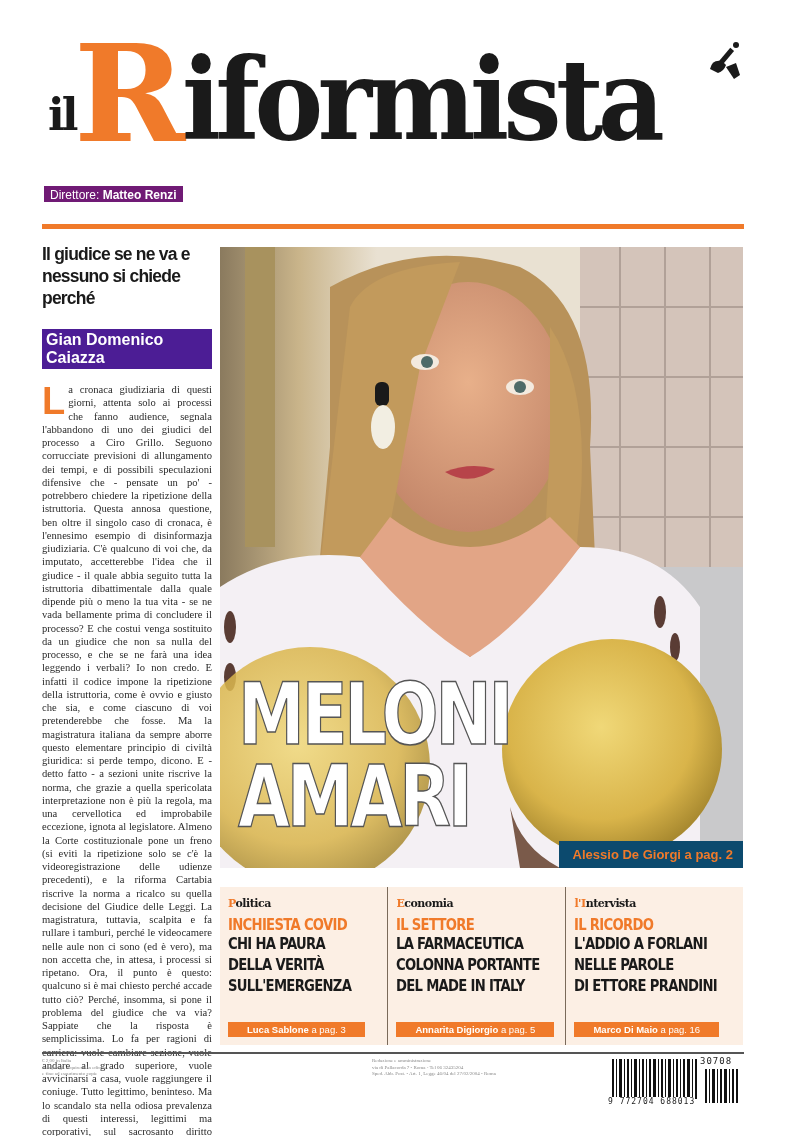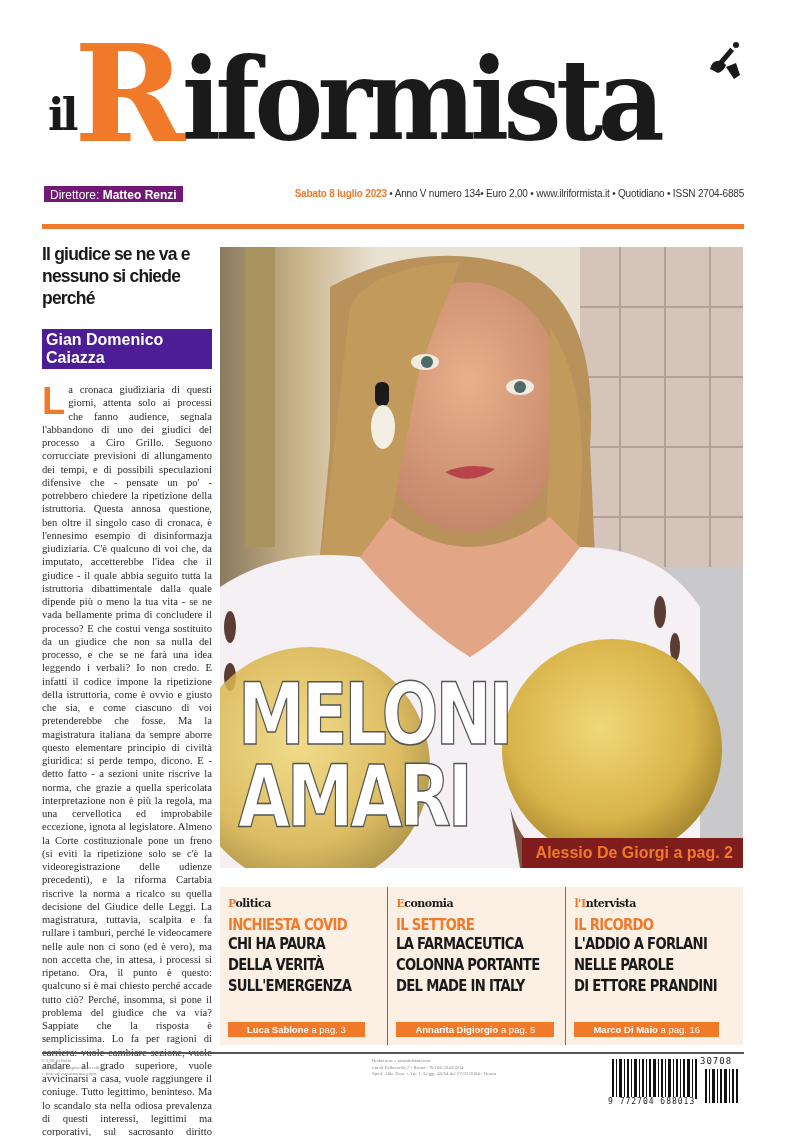--- a/index.html
+++ b/index.html
@@ -18,21 +18,21 @@
 
   .left-col { position: absolute; left: 42px; top: 243px; width: 170px; }
   .editorial-title { font-family: Liberation Sans, sans-serif; font-weight: bold; font-size: 17.5px; line-height: 22px; letter-spacing: -0.8px; color: #1a1a1a; }
   .byline-badge { display: inline-block; margin-top: 20px; background: #4c1d95; color: #fff; font-size: 16px; padding: 2px 4px; font-weight: bold; }
   .editorial-body { margin-top: 14px; font-family: "Liberation Serif", serif; font-size: 10.6px; line-height: 13.25px; text-align: justify; color: #2a2a2a; }
   .dropcap { float: left; font-family: "Liberation Sans", sans-serif; font-weight: bold; font-size: 38px; line-height: 34px; color: #f07a2a; margin-right: 3px; margin-top: 1px; }
 
   .photo { position: absolute; left: 220px; top: 247px; width: 523px; height: 621px; overflow: hidden; background: #d7cfc3; }
   .photo svg { display: block; }
   .headline { position: absolute; left: 238px; top: 673px; font-family: "DejaVu Sans", sans-serif; font-weight: bold; font-size: 86px; line-height: 82px; color: #fff; letter-spacing: -4px; transform: scaleX(0.78); transform-origin: left; -webkit-text-stroke: 1.5px #555; }
-  .photo-credit { position: absolute; right: 0; bottom: 0; background: #7f1d1d; color: #f07a2a; font-size: 16px; font-weight: bold; padding: 6px 10px 6px 14px; }
+  .photo-credit { position: absolute; right: 0; bottom: 0; background: #0c4a6e; color: #f07a2a; font-size: 13px; font-weight: bold; padding: 6px 10px 6px 14px; }
 
   .sections { position: absolute; left: 220px; top: 887px; width: 523px; height: 158px; background: #fcefe4; display: flex; }
   .section { flex: 1; padding: 10px 6px 0 8px; position: relative; }
   .section + .section { border-left: 1px solid #7a6a5a; }
   .section-label { font-family: "DejaVu Serif", serif; font-weight: bold; font-size: 11px; letter-spacing: -0.5px; color: #1a1a1a; }
   .section-label .first { color: #f07a2a; }
   .kicker { margin-top: 6px; font-family: "DejaVu Sans", sans-serif; font-weight: bold; font-size: 15px; color: #f07a2a; letter-spacing: -0.8px; transform: scaleX(0.88); transform-origin: left; white-space: nowrap; }
   .sec-title { font-family: "DejaVu Sans", sans-serif; font-weight: bold; font-size: 15px; line-height: 21px; color: #1a1a1a; letter-spacing: -0.8px; transform: scaleX(0.88); transform-origin: left; white-space: nowrap; }
   .sec-byline { position: absolute; left: 8px; bottom: 8px; background: #f07a2a; color: #fff; font-size: 9.5px; padding: 2px 19px; white-space: nowrap; }
   .sec-byline b { font-weight: bold; }
@@ -56,23 +56,20 @@
     <rect x="18" y="6" width="5" height="18" transform="rotate(40 20 15)" fill="#1a1a1a"></rect>
     <path d="M20 26 L30 22 L34 34 L28 38 Z" fill="#1a1a1a"></path>
     <circle cx="30" cy="4" r="3" fill="#1a1a1a"></circle>
   </svg>
 </div>
 
 <div class="subline" style="left:0;width:800px;">
   <div class="director">
     <span>Direttore:</span>
     <b>Matteo Renzi</b>
-  </div>
-  <div class="dateline" style="right:56px;">
-    <span class="date">Sabato 8 luglio 2023</span><span> • Anno V numero 134• Euro 2,00 • www.ilriformista.it • Quotidiano • ISSN 2704-6885</span>
   </div>
 </div>
 
 <div class="orange-rule"></div>
 
 <div class="left-col">
   <div class="editorial-title">Il giudice se ne va e nessuno si chiede perché</div>
   <div class="byline-badge">Gian Domenico Caiazza</div>
   <div class="editorial-body">
     <span class="dropcap">L</span><span>a cronaca giudiziaria di questi giorni, attenta solo ai processi che fanno audience, segnala l'abbandono di uno dei giudici del processo a Ciro Grillo. Seguono corrucciate previsioni di allungamento dei tempi, e di possibili speculazioni difensive che - pensate un po' - potrebbero chiedere la ripetizione della istruttoria. Questa annosa questione, ben oltre il singolo caso di cronaca, è l'ennesimo esempio di disinformazja giudiziaria. C'è qualcuno di voi che, da imputato, accetterebbe l'idea che il giudice - il quale abbia seguito tutta la istruttoria dibattimentale dalla quale dipende più o meno la tua vita - se ne vada bellamente prima di concludere il processo? E che costui venga sostituito da un giudice che non sa nulla del processo, e che se ne farà una idea leggendo i verbali? Io non credo. E infatti il codice impone la ripetizione della istruttoria, come è ovvio e giusto che sia, e come ciascuno di voi pretenderebbe che fosse. Ma la magistratura italiana da sempre aborre questo elementare principio di civiltà giuridica: si perde tempo, dicono. E - detto fatto - a sezioni unite riscrive la norma, che grazie a quella spericolata interpretazione non è più la regola, ma una cervellotica ed improbabile eccezione, ignota al legislatore. Almeno la Corte costituzionale pone un freno (si eviti la ripetizione solo se c'è la videoregistrazione delle udienze precedenti), e la riforma Cartabia riscrive la norma a ricalco su quella decisione del Giudice delle Leggi. La magistratura, tuttavia, scalpita e fa rullare i tamburi, perché le videocamere nelle aule non ci sono (ed è vero), ma non accetta che, in attesa, i processi si ripetano. Ora, il punto è questo: qualcuno si è mai chiesto perché accade tutto ciò? Perché, insomma, si pone il problema del giudice che va via? Sappiate che la risposta è semplicissima. Lo fa per ragioni di carriera: vuole cambiare sezione, vuole andare al grado superiore, vuole avvicinarsi a casa, vuole raggiungere il coniuge. Tutto legittimo, beninteso. Ma lo scandalo sta nella odiosa prevalenza di questi interessi, legittimi ma corporativi, sul sacrosanto diritto dell'imputato (ma anche delle parti offese!) a vedersi giudicato dallo stesso giudice che ha raccolto la prova. Dovrebbe accadere almeno che il trasferimento venga eseguito solo quando il giudice abbia esaurito la trattazione dei processi che ha iniziato. Lo dice anche la più ignorata circolare dello stesso CSM. Ma non accade: e quindi parte la grancassa mediatica contro i soliti avvocati che cercano pretesti per perdere tempo, calpestando il principio della ragionevole durata del processo. Pensino a non intralciare la speditezza dei processi, ché l'Europa ci guarda! Così funziona la giustizia penale nel nostro Paese, così venite informati dai media, così si formano le vostre opinioni sulla giustizia penale.</span>

